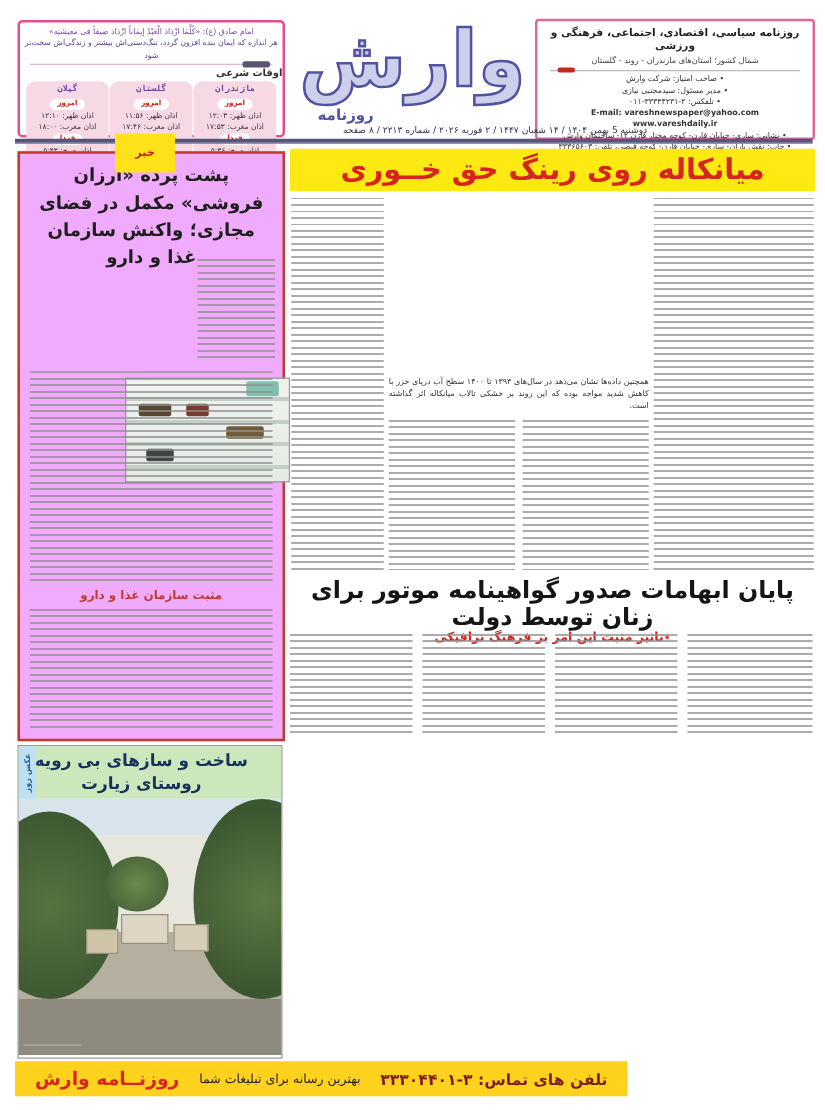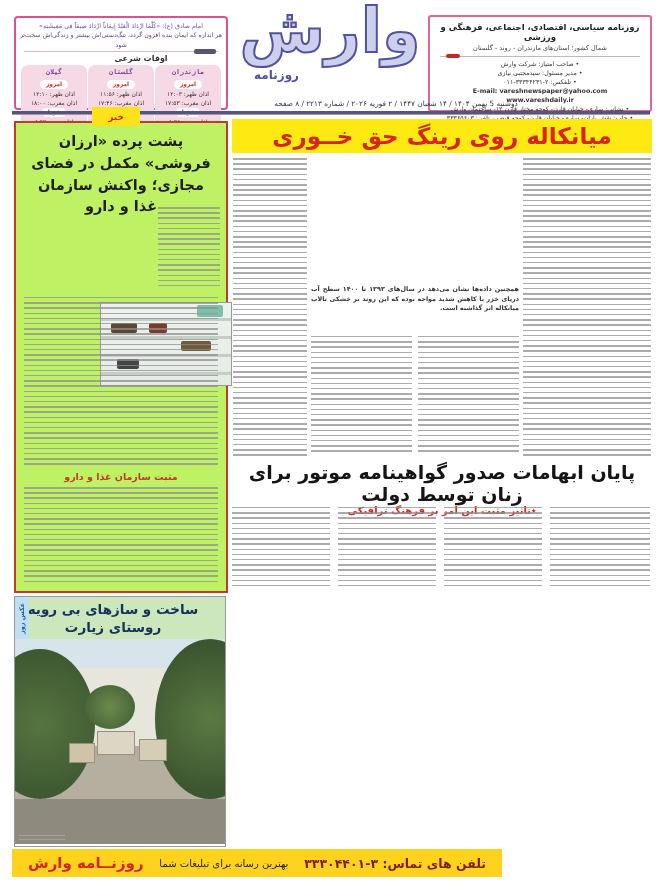--- a/index.html
+++ b/index.html
@@ -15,39 +15,39 @@
   .info-sub{font-size:6.5px;color:#444;margin-top:2px;}
   .info-divider{height:1px;background:#bbb;margin:4px 10px 3px 10px;position:relative;}
   .info-divider .red-chip{position:absolute;left:6px;top:-2px;width:14px;height:4px;background:#c22a20;border-radius:2px;}
   .info-line{font-size:6.3px;color:#333;line-height:1.42;text-align:center;}
   .info-line.bold{font-weight:bold;}
   .prayer-box{border:2px solid #e0508c;border-radius:4px;background:#fff;}
   .hadith{font-size:6.3px;color:#7a4fa0;text-align:center;line-height:1.5;}
   .hadith2{color:#5a3e8f;}
   .prayer-divider{height:1px;background:#d9b9cb;margin:2px 8px;position:relative;}
   .prayer-divider .dark-chip{position:absolute;right:2px;top:-2.5px;width:22px;height:5px;background:#5a5470;border-radius:2px;}
-  .prayer-title{font-size:8px;font-weight:bold;color:#333;text-align:center;margin:1px 0 2px;padding-left:40px;}
+  .prayer-title{font-size:8px;font-weight:bold;color:#333;margin:1px 0 2px;padding-left:40px;}
   .prayer-cols{display:flex;justify-content:space-between;padding:0 5px;}
   .pcol{width:64px;background:#f7d9e6;border-radius:7px;padding:2px 1px;text-align:center;font-size:6px;color:#333;line-height:1.55;}
   .pcol .region{font-weight:bold;color:#6b3fa0;font-size:6.6px;font-family:Liberation Mono, monospace;}
   .pcol .day{color:#d7241d;font-weight:bold;background:#fff;border-radius:5px;display:inline-block;padding:0 6px;font-size:5.8px;}
   
   .logo-word{font-size:62px;font-weight:bold;color:#cdd0ea;-webkit-text-stroke:2px #5152a0;line-height:1;}
   .logo-pre{font-size:12px;color:#5152a0;font-weight:bold;}
   .dateline{font-size:7.3px;color:#33334d;text-align:center;}
   .header-rule{background:#56567c;border-bottom:1px solid #9a9ab0;}
   
   .banner{background:#ffe913;display:flex;align-items:center;justify-content:center;}
   .banner h1{margin:0;font-size:23px;color:#d7241d;font-weight:bold;letter-spacing:.5px;}
   .photo-frame{border:1px solid #999;}
   .caption{font-size:6.4px;color:#333;text-align:justify;line-height:1.5;}
   .story2-title{font-size:19px;font-weight:bold;color:#151515;text-align:center;margin:0;}
   .story2-sub{font-size:10px;font-weight:bold;color:#d7241d;text-align:center;}
   
-  .side-box{border:2px solid #c03a2e;background:#bef264;}
+  .side-box{border:2px solid #c03a2e;background:#f0abfc;}
   .side-title{font-size:14.5px;font-weight:bold;color:#1e1e1e;text-align:center;line-height:1.5;padding:8px 10px 0;}
   .tab-khabar{background:#ffe21a;color:#c0231c;font-weight:bold;font-size:9px;display:flex;align-items:center;justify-content:center;}
   .pharmacy{background:
      repeating-linear-gradient(to bottom, rgba(195,207,198,0) 0 15px, #c3cfc6 15px 18px),
      linear-gradient(#eef2ee,#e4ebe5);position:relative;overflow:hidden;}
   .side-subhead{color:#c03a2e;font-weight:bold;font-size:9.5px;text-align:center;}
   
   .pod-box{border:1px solid #9a9a9a;background:#fff;}
   .pod-header{background:#cbe7bb;display:flex;align-items:center;justify-content:center;}
   .pod-title{font-size:13.5px;font-weight:bold;color:#16325c;text-align:center;line-height:1.35;padding-right:14px;}
@@ -74,21 +74,21 @@
       </div>
     <div class="info-line">• صاحب امتیاز: شرکت وارش</div>
     <div class="info-line">• مدیر مسئول: سیدمجتبی نیازی</div>
     <div class="info-line">• تلفکس: ۲-۳۳۳۴۴۲۳۱-۰۱۱</div>
     <div class="info-line bold">E-mail: vareshnewspaper@yahoo.com</div>
     <div class="info-line bold">www.vareshdaily.ir</div>
     <div class="info-line">• نشانی: ساری- خیابان قارن- کوچه مختار قارن ۱۲- ساختمان وارش</div>
     <div class="info-line">• چاپ: نقش باران- ساری- خیابان قارن- کوچه قیصی، تلفن: ۳۳۳۶۵۶۰۳</div>
   </div>
 
-  <div class="abs" style="left:236px;top:0;width:188px;height:88px;text-align:center;">
+  <div class="abs" style="left:236px;top:17px;width:188px;height:88px;text-align:center;">
     <div class="logo-word">وارش</div>
     <div class="abs logo-pre" style="left:18px;bottom:6px;">روزنامه</div>
   </div>
   <div class="abs dateline" style="left:236px;top:99px;width:320px;">دوشنبه 5 بهمن ۱۴۰۴ / ۱۴ شعبان ۱۴۴۷ / ۲ فوریه ۲۰۲۶ / شماره ۲۲۱۳ / ۸ صفحه</div>
 
   <div class="abs prayer-box" style="left:14px;top:16px;width:210px;height:90px;">
     <div class="hadith" style="margin-top:3px;">امام صادق (ع): «کُلَّمَا ازْدَادَ الْعَبْدُ إِیمَاناً ازْدَادَ ضِیقاً فِی مَعِیشَتِهِ»</div>
     <div class="hadith hadith2">هر اندازه که ایمان بنده افزون گردد، تنگ‌دستی‌اش بیشتر و زندگی‌اش سخت‌تر شود</div>
     <div class="prayer-divider">
         <span class="dark-chip"></span>
@@ -127,34 +127,34 @@
 
   <div class="abs header-rule" style="left:12px;top:111px;width:638px;height:3px;"></div>
 
   <div class="abs banner" style="left:232px;top:119px;width:420px;height:34px;">
     <h1>میانکاله روی رینگ حق خــوری</h1>
   </div>
 
   <div class="abs greek" style="left:523px;top:158px;width:128px;height:298px;"></div>
   <div class="abs greek" style="left:233px;top:158px;width:74px;height:298px;"></div>
 
-  <div class="abs caption" style="left:311px;top:285px;width:208px;height:30px;font-weight:bold;">همچنین داده‌ها نشان می‌دهد در سال‌های ۱۳۹۳ تا ۱۴۰۰ سطح آب دریای خزر با کاهش شدید مواجه بوده که این روند بر خشکی تالاب میانکاله اثر گذاشته است.</div>
+  <div class="abs caption" style="left:311px;top:301px;width:208px;height:30px;">همچنین داده‌ها نشان می‌دهد در سال‌های ۱۳۹۳ تا ۱۴۰۰ سطح آب دریای خزر با کاهش شدید مواجه بوده که این روند بر خشکی تالاب میانکاله اثر گذاشته است.</div>
   <div class="abs greek" style="left:311px;top:336px;width:101px;height:120px;"></div>
   <div class="abs greek" style="left:418px;top:336px;width:101px;height:120px;"></div>
 
   <div class="abs" style="left:232px;top:461px;width:420px;">
     <h2 class="story2-title">پایان ابهامات صدور گواهینامه موتور برای زنان توسط دولت</h2>
     <div class="story2-sub">٭تاثیر مثبت این امر بر فرهنگ ترافیکی</div>
   </div>
   <div class="abs greek" style="left:232px;top:507px;width:98px;height:80px;"></div>
   <div class="abs greek" style="left:338px;top:507px;width:98px;height:80px;"></div>
   <div class="abs greek" style="left:444px;top:507px;width:98px;height:80px;"></div>
   <div class="abs greek" style="left:550px;top:507px;width:100px;height:80px;"></div>
 
-  <div class="abs tab-khabar" style="left:92px;top:107px;width:48px;height:19px;z-index:3;">خبر</div>
+  <div class="abs tab-khabar" style="left:92px;top:107px;width:48px;height:31px;z-index:3;">خبر</div>
   <div class="abs side-box" style="left:14px;top:121px;width:210px;height:468px;">
     <div class="side-title">پشت پرده «ارزان فروشی» مکمل در فضای مجازی؛ واکنش سازمان غذا و دارو</div>
     <div class="abs pharmacy photo-frame" style="left:6px;top:84px;width:130px;height:82px;">
       <div class="abs" style="left:10px;top:20px;width:26px;height:10px;background:#5a4632;border-radius:2px;"></div>
       <div class="abs" style="left:48px;top:20px;width:18px;height:10px;background:#7a3b2e;border-radius:2px;"></div>
       <div class="abs" style="left:80px;top:38px;width:30px;height:10px;background:#6f5a3a;border-radius:2px;"></div>
       <div class="abs" style="left:16px;top:56px;width:22px;height:10px;background:#444;border-radius:2px;"></div>
       <div class="abs" style="left:96px;top:2px;width:26px;height:12px;background:#7fbfae;border-radius:2px;"></div>
     </div>
     <div class="abs greek" style="left:142px;top:84px;width:62px;height:82px;"></div>

